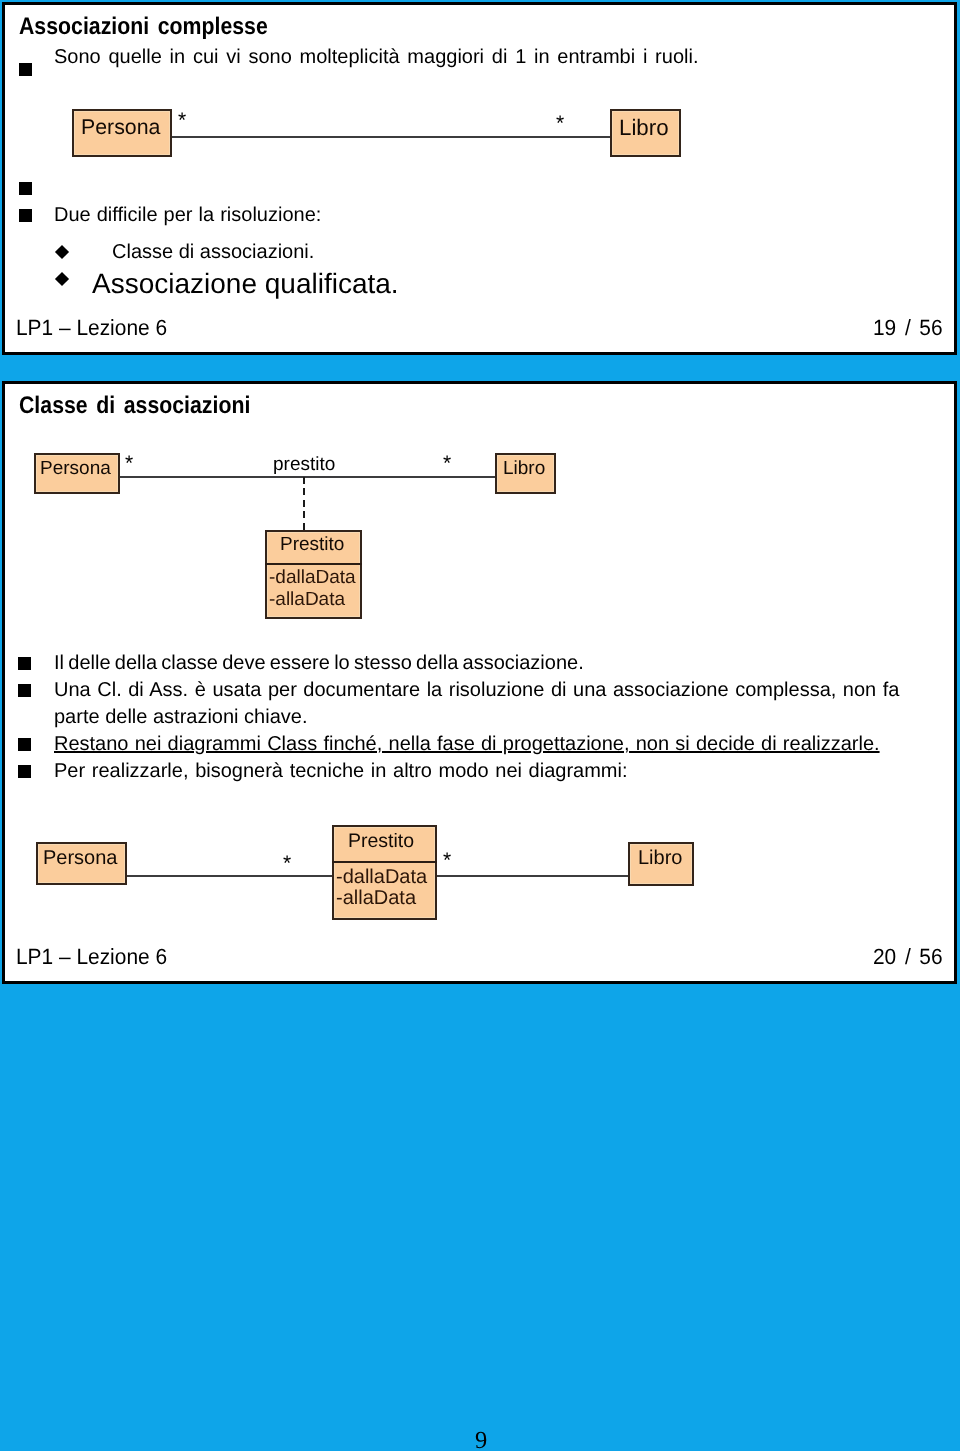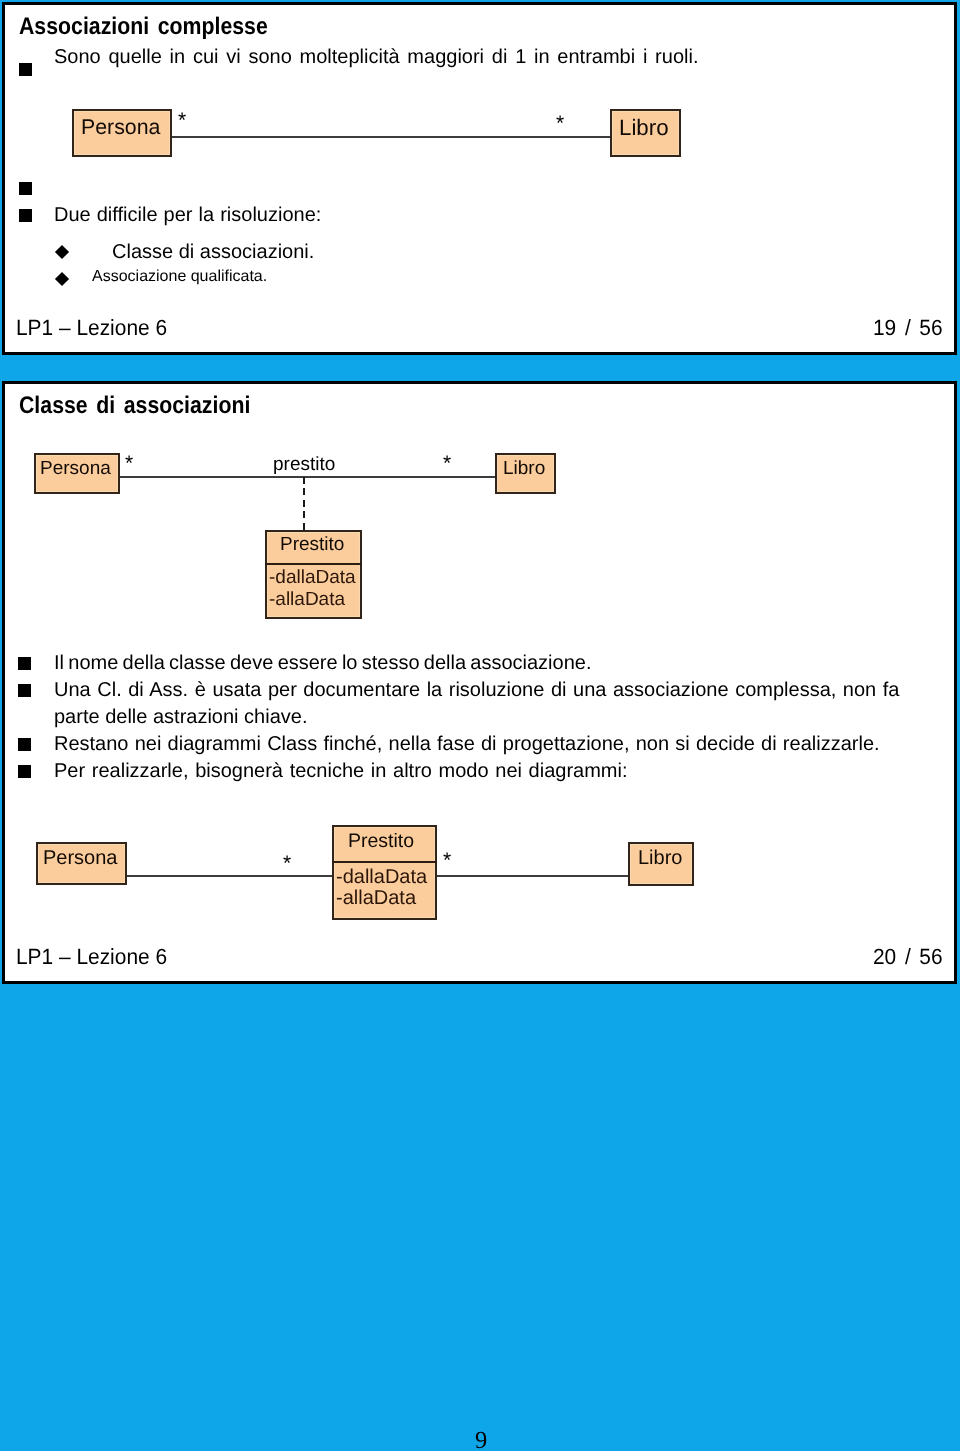--- a/index.html
+++ b/index.html
@@ -43,21 +43,21 @@
 
   <div class="bsq" style="left:19px;top:182px;width:13px;height:13px;"></div>
 
   <div class="bsq" style="left:19px;top:209px;width:13px;height:13px;"></div>
   <div class="bt" style="left:54px;top:204px;font-size:20px;word-spacing:0.5px;">Due difficile per la risoluzione:</div>
 
   <div class="bdia" style="left:57px;top:247px;width:10px;height:10px;"></div>
   <div class="bt" style="left:92px;top:241px;font-size:20px;margin-left:20px;">Classe di associazioni.</div>
 
   <div class="bdia" style="left:57px;top:274px;width:10px;height:10px;"></div>
-  <div class="bt" style="left:92px;top:268px;font-size:16px;">Associazione qualificata.</div>
+  <div class="bt" style="left:92px;top:268px;font-size:28px;">Associazione qualificata.</div>
 
   <div class="ft" style="left:16px;top:315px;">LP1 – Lezione 6</div>
   <div class="ft" style="left:873px;top:315px;word-spacing:3px;">19 / 56</div>
 
   <div class="frame" style="left:2px;top:381px;width:955px;height:603px;"></div>
 
   <div class="ttl" style="left:19px;top:392px;font-size:24px;">Classe di associazioni</div>
 
   <div class="ln" style="left:119px;top:476px;width:377px;"></div>
   <div class="dashline" style="position:absolute;left:303px;top:477px;width:2px;height:54px;background:repeating-linear-gradient(to bottom,#1a1a1a 0 6.6px,transparent 6.6px 11.5px);"></div>
@@ -69,28 +69,28 @@
   <div class="ubox" style="left:495px;top:453px;width:61px;height:41px;"></div>
   <div class="ublab" style="left:503px;top:458px;font-size:19px;">Libro</div>
 
   <div class="ubox" style="left:265px;top:530px;width:97px;height:89px;"></div>
   <div class="ubdiv" style="left:265px;top:563px;width:97px;"></div>
   <div class="ublab" style="left:280px;top:534px;font-size:19px;">Prestito</div>
   <div class="uattr" style="left:269px;top:567px;font-size:19px;">-dallaData</div>
   <div class="uattr" style="left:269px;top:589px;font-size:19px;">-allaData</div>
 
   <div class="bsq" style="left:18px;top:657px;width:13px;height:13px;"></div>
-  <div class="bt" style="left:54px;top:652px;word-spacing:-1.3px;">Il nome della classe deve essere lo stesso della associazione.</div>
+  <div class="bt" style="left:54px;top:652px;word-spacing:-1.3px;">Il delle della classe deve essere lo stesso della associazione.</div>
 
   <div class="bsq" style="left:18px;top:684px;width:13px;height:13px;"></div>
   <div class="bt" style="left:54px;top:679px;word-spacing:1px;">Una Cl. di Ass. è usata per documentare la risoluzione di una associazione complessa, non fa</div>
   <div class="bt" style="left:54px;top:706px;">parte delle astrazioni chiave.</div>
 
   <div class="bsq" style="left:18px;top:738px;width:13px;height:13px;"></div>
-  <div class="bt" style="left:54px;top:733px;word-spacing:0.65px;">Restano nei diagrammi Class finché, nella fase di progettazione, non si decide di realizzarle.</div>
+  <div class="bt" style="left:54px;top:733px;word-spacing:0.65px;text-decoration:underline;">Restano nei diagrammi Class finché, nella fase di progettazione, non si decide di realizzarle.</div>
 
   <div class="bsq" style="left:18px;top:765px;width:13px;height:13px;"></div>
   <div class="bt" style="left:54px;top:760px;word-spacing:1.1px;">Per realizzarle, bisognerà tecniche in altro modo nei diagrammi:</div>
 
   <div class="ln" style="left:126px;top:875px;width:207px;"></div>
   <div class="ln" style="left:436px;top:875px;width:193px;"></div>
   <div class="ubox" style="left:36px;top:842px;width:91px;height:43px;"></div>
   <div class="ublab" style="left:43px;top:847px;font-size:20px;">Persona</div>
   <div class="star" style="left:283px;top:853px;font-size:21px;">*</div>
   <div class="ubox" style="left:332px;top:825px;width:105px;height:95px;"></div>

